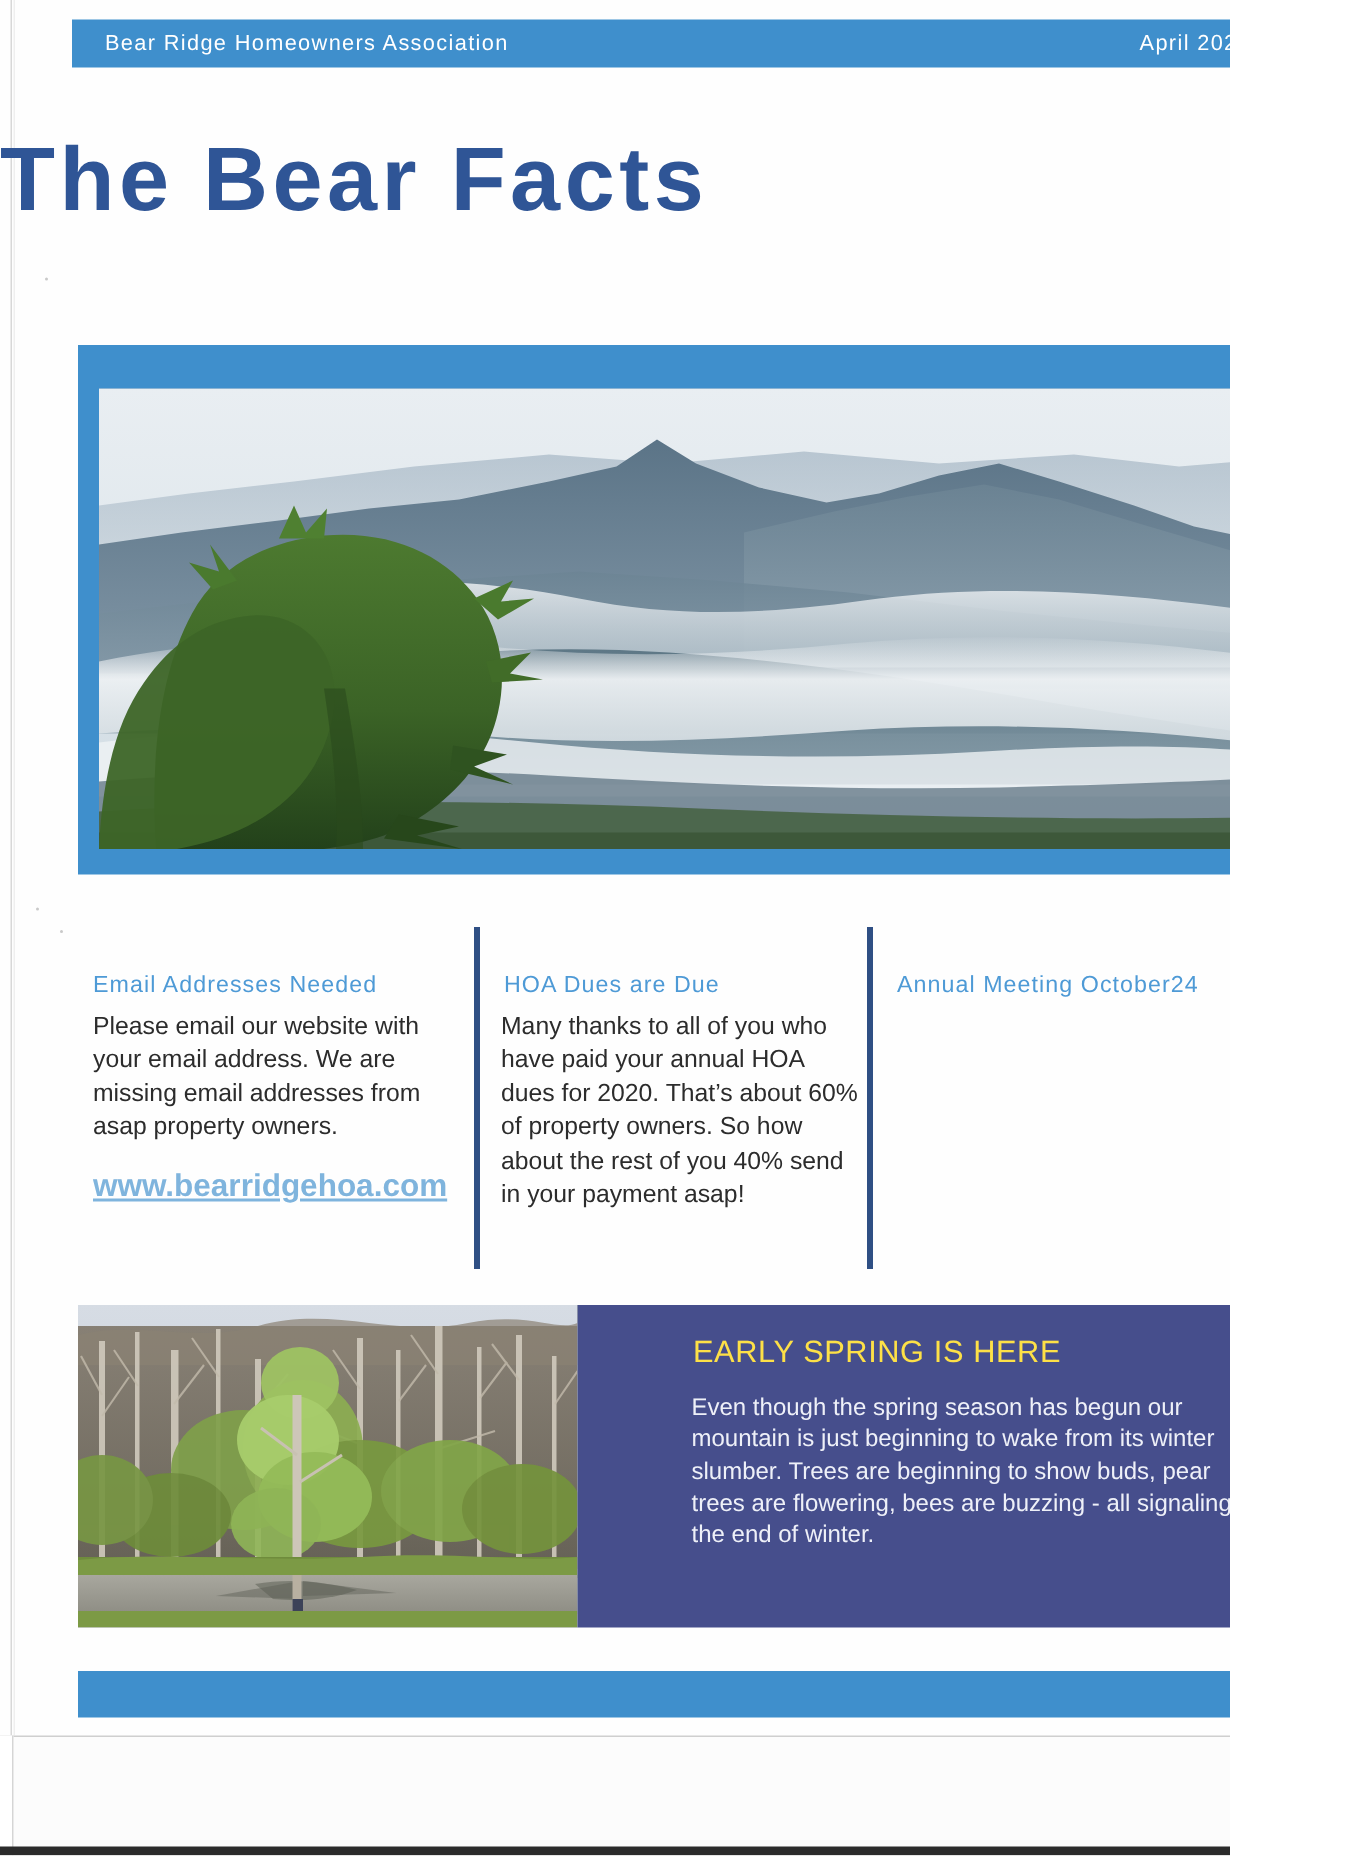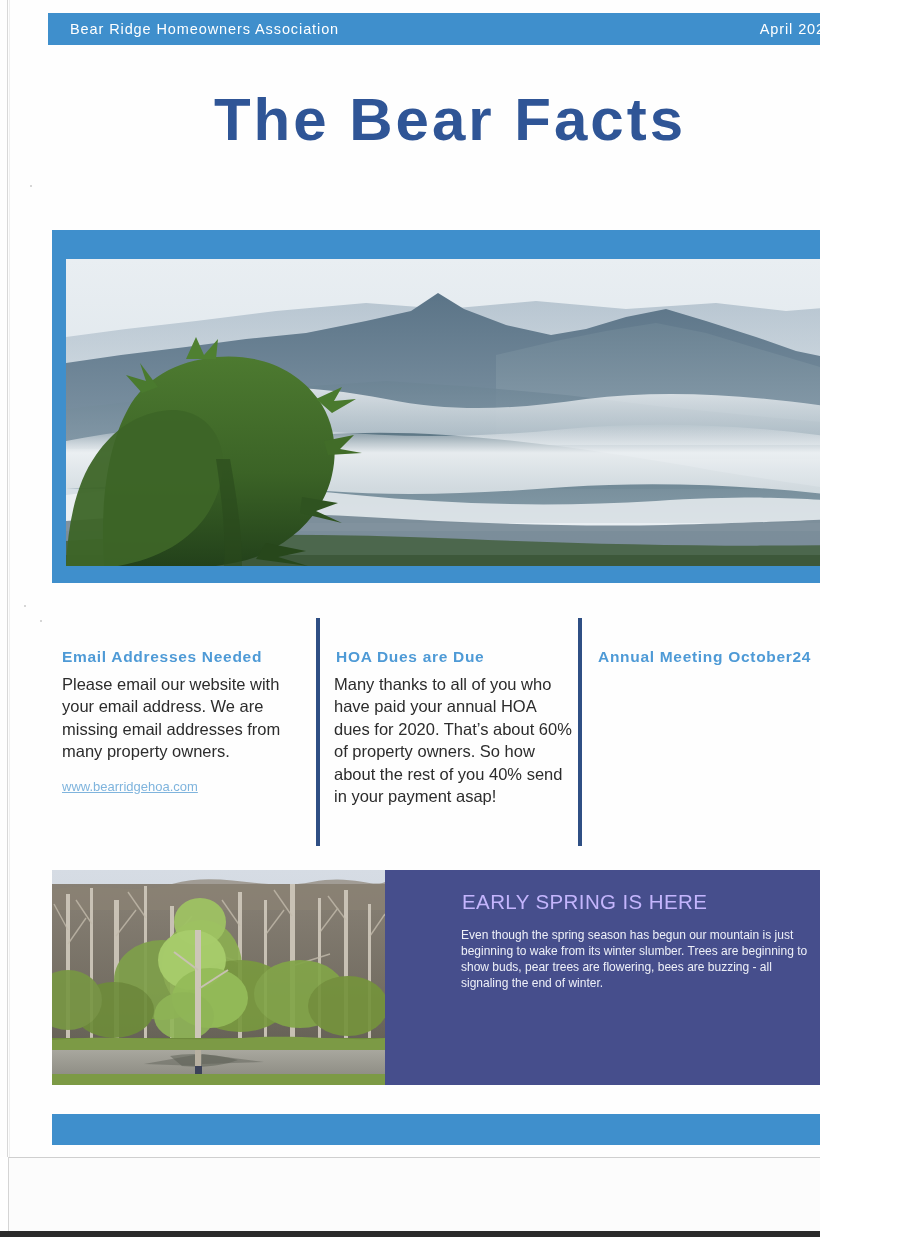--- a/index.html
+++ b/index.html
@@ -88,21 +88,20 @@
     font-size: 14.5px;
     letter-spacing: 0.9px;
     white-space: nowrap;
   }
 
   
   .title {
     position: absolute;
     left: 0; top: 90px;
     width: 900px;
-    text-align: center;
     color: #2f5596;
     font-size: 60px;
     font-weight: bold;
     letter-spacing: 3px;
     line-height: 1;
   }
   .subtitle {
     position: absolute;
     left: 0; top: 178px;
     width: 900px;
@@ -142,40 +141,41 @@
     position: absolute;
     top: 648px;
   }
   .col.c1 { left: 62px; width: 240px; }
   .col.c2 { left: 334px; width: 240px; }
   .col.c3 { left: 596px; width: 246px; }
 
   .col-head {
     color: #4e9ad6;
     font-size: 15.5px;
-    font-weight: bold;
+    font-weight: normal;
     letter-spacing: 0.7px;
     margin: 0 0 7px 0;
     white-space: nowrap;
   }
   .col.c2 .col-head,
   .col.c3 .col-head { margin-left: 2px; }
 
   .col-body {
     color: #2c2c2c;
     font-size: 16.5px;
     line-height: 1.36;
     margin: 0;
   }
   .col-link {
     display: block;
     margin-top: 16px;
     color: #7fb4dd;
-    font-size: 13px;
+    font-size: 21px;
     text-decoration: underline;
+    font-weight: bold;
   }
 
   
   .spring-photo {
     position: absolute;
     left: 52px; top: 870px;
     width: 333px; height: 215px;
     overflow: hidden;
     background: #8d9a80;
   }
@@ -183,28 +183,28 @@
 
   .spring-panel {
     position: absolute;
     left: 385px; top: 870px;
     width: 467px; height: 215px;
     background: #464e8c;
     box-sizing: border-box;
     padding: 20px 30px 0 77px;
   }
   .spring-title {
-    color: #c4b5fd;
+    color: #fde047;
     font-size: 20.5px;
     letter-spacing: 0.4px;
     margin: 0 0 14px 0;
   }
   .spring-body {
     color: #eef0f8;
-    font-size: 12px;
+    font-size: 16px;
     line-height: 1.33;
     margin: 0;
     margin-left: -1px;
   }
 
   
   .footer-bar {
     position: absolute;
     left: 52px; top: 1114px;
     width: 800px; height: 31px;
@@ -326,21 +326,21 @@
         </g>
       </svg>
     </div>
   </div>
 
   <div class="divider d1"></div>
   <div class="divider d2"></div>
 
   <div class="col c1">
     <p class="col-head">Email Addresses Needed</p>
-    <p class="col-body">Please email our website with your email address. We are missing email addresses from many property owners.</p>
+    <p class="col-body">Please email our website with your email address. We are missing email addresses from asap property owners.</p>
     <a class="col-link" href="#">www.bearridgehoa.com</a>
   </div>
 
   <div class="col c2">
     <p class="col-head">HOA Dues are Due</p>
     <p class="col-body">Many thanks to all of you who have paid your annual HOA dues for 2020. That’s about 60% of property owners. So how about the rest of you 40% send in your payment asap!</p>
   </div>
 
   <div class="col c3">
     <p class="col-head">Annual Meeting October24</p>

